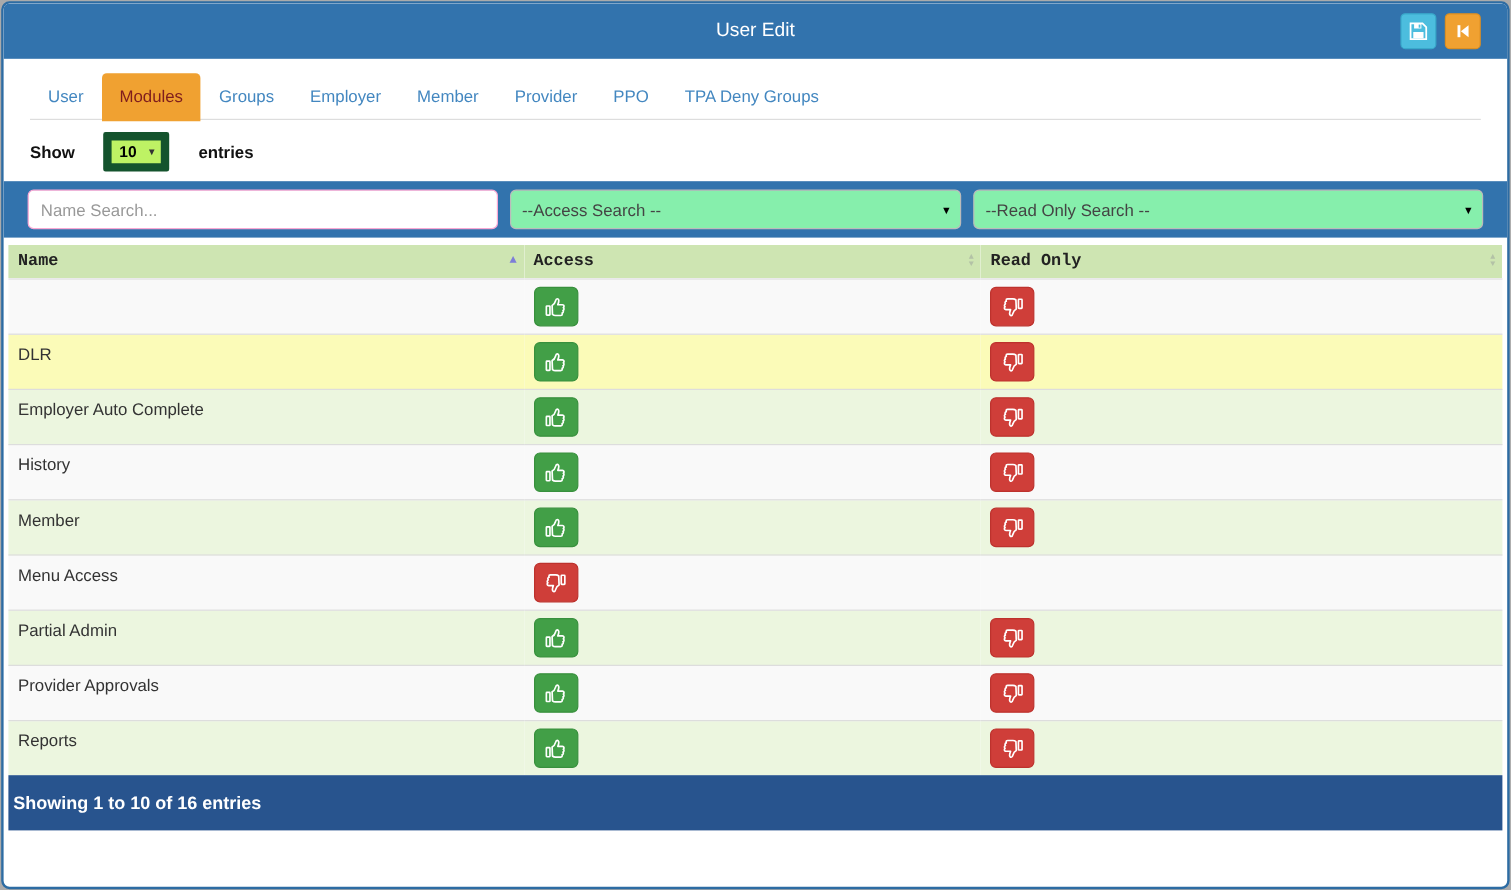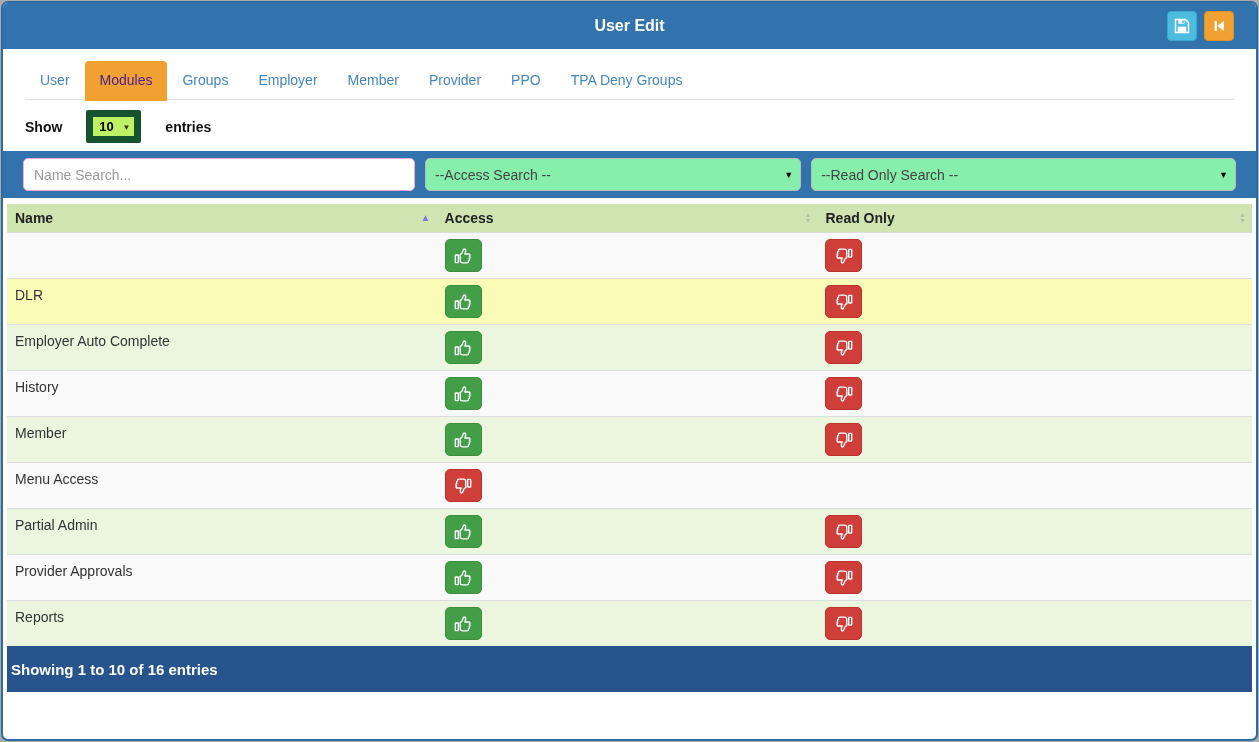--- a/index.html
+++ b/index.html
@@ -6,31 +6,31 @@
   html, body { margin:0; padding:0; width:1259px; height:742px; background:#ababab;
     font-family:"Liberation Sans", sans-serif; }
   body { position:relative; }
 
   .panel { position:absolute; inset:1px; background:#fff; border:2px solid #2d6ca3;
     border-radius:7px; overflow:hidden; display:flex; flex-direction:column; }
 
   
   .titlebar { background:#3273ad; height:46px; flex:0 0 46px; position:relative;
     display:flex; align-items:center; justify-content:center; }
-  .title { color:#fff; font-size:16px; font-weight:700; margin:0;text-align:right; }
+  .title { color:#fff; font-size:16px; font-weight:400; margin:0;text-align:right; }
   .title-actions { position:absolute; right:22px; top:8px; display:flex; gap:7px; }
   .btn-sq { width:30px; height:30px; border-radius:4px; display:flex; align-items:center;
     justify-content:center; cursor:pointer; padding:0; }
   .btn-save { background:#4cbdde; border:1px solid #39a9cb; }
   .btn-back { background:#f0a131; border:1px solid #dd8f21; }
 
   
   .tabs { display:flex; margin:12px 22px 0; border-bottom:1px solid #ddd; }
   .tab { padding:11px 15px; color:#4387c0; font-size:14px; cursor:pointer; white-space:nowrap; }
-  .tab.active { background:#f0a131; color:#4c1d95; border-radius:4px 4px 0 0;
+  .tab.active { background:#f0a131; color:#7f1d1d; border-radius:4px 4px 0 0;
     margin-bottom:-2px; padding-bottom:13px; }
 
   
   .show-row { margin:10px 0 0 22px; display:flex; align-items:center; gap:24px;
     font-size:14px; font-weight:bold; color:#111; }
   .mini-select { position:relative; display:inline-block; border:7px solid #14532d;
     border-radius:2px; background:#bef264; }
   .mini-select select { appearance:none; -webkit-appearance:none; border:none;
     background:transparent; font-size:13px; font-weight:bold; padding:2px 20px 2px 6px;
     font-family:inherit; }
@@ -50,21 +50,21 @@
   .select-wrap .caret { position:absolute; right:7px; top:50%; transform:translateY(-50%);
     font-size:9px; color:#000; pointer-events:none; }
   .w2 { flex:1; }
   .w3 { flex:1.13; }
 
   
   .modules-table { width:calc(100% - 8px); margin:6px 4px 0; border-collapse:collapse;
     font-size:14px; color:#333; table-layout:fixed; }
   .c1 { width:34.5%; } .c2 { width:30.6%; } .c3 { width:34.9%; }
   .modules-table th { background:#cee5b2; text-align:left; padding:6px 8px;
-    font-weight:bold; position:relative; font-size:14px; color:#222; cursor:pointer; }
+    font-weight:bold; position:relative; font-size:14px; color:#222; cursor:pointer;font-family:Liberation Mono, monospace; }
   .sort { position:absolute; right:6px; top:50%; transform:translateY(-50%); }
   .sort.asc { color:#7d7dd8; font-size:10px; line-height:10px; }
   .sort.both i { display:block; font-style:normal; font-size:7px; line-height:6px; color:#b3c2a6; }
   .modules-table td { border-top:1px solid #ddd; padding:6px 8px; height:45px; vertical-align:middle; }
   td.name-cell { vertical-align:top; padding-top:8px; }
   tr.plain { background:#f9f9f9; }
   tr.green { background:#ecf6df; }
   tr.hl { background:#fbfbb8 !important; }
 
   .thumb { width:37px; height:33px; border-radius:5px; display:flex; align-items:center;

